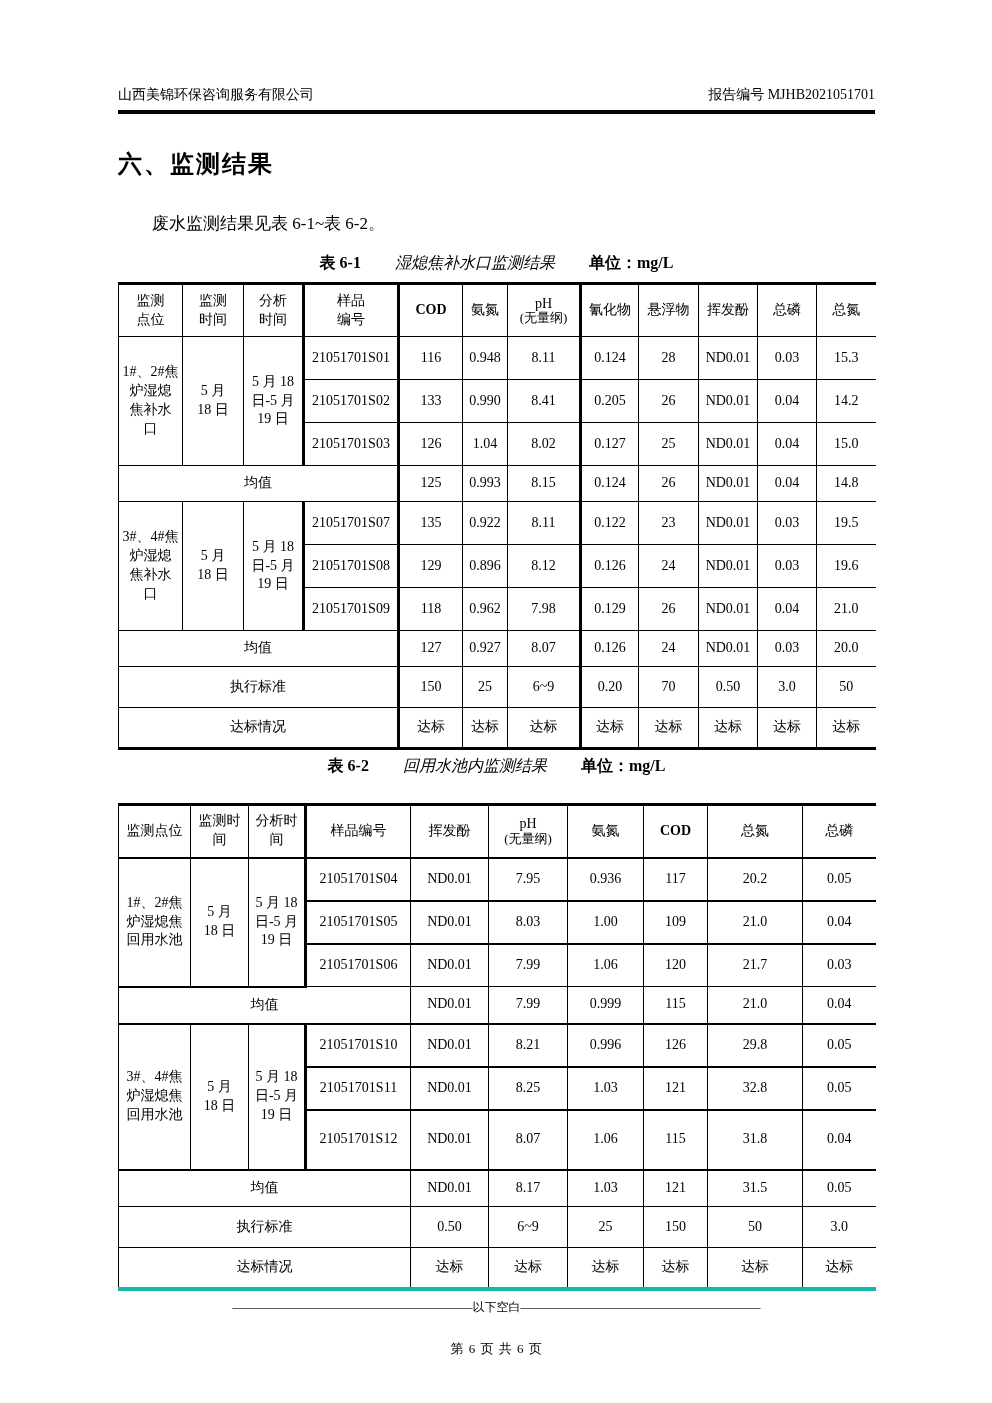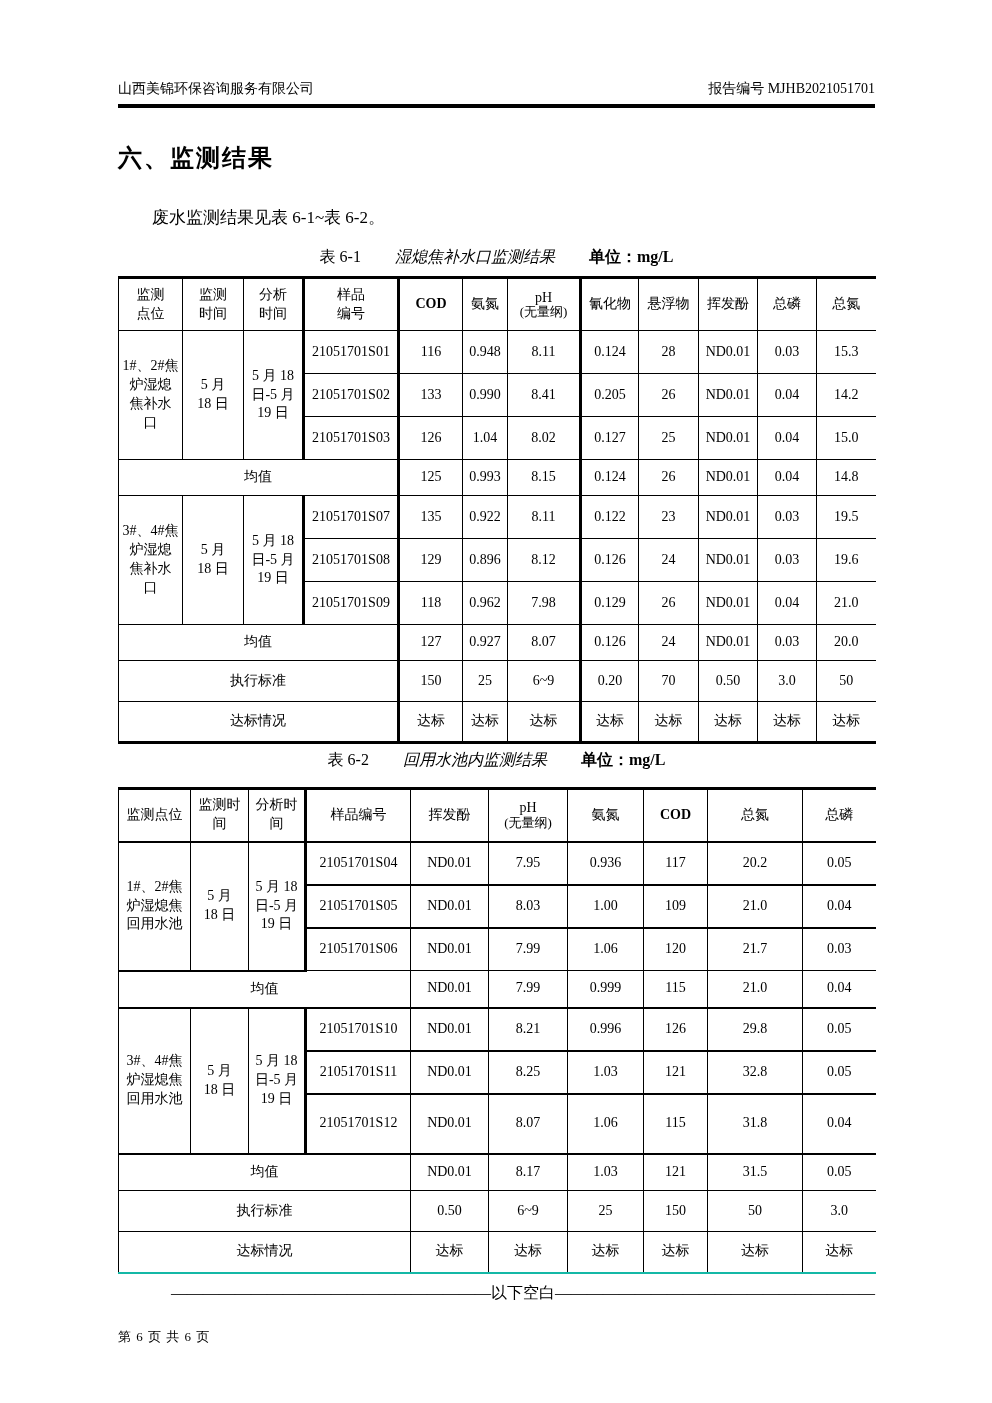--- a/index.html
+++ b/index.html
@@ -1,52 +1,52 @@
 <!DOCTYPE html>
 <html><head>
 <meta charset="utf-8">
 <style>
   html,body{margin:0;padding:0;background:#fff;}
   body{
     width:992px;height:1403px;
     font-family:"Liberation Serif","DejaVu Serif",serif;
     color:#000;position:relative;
   }
-  .content{position:absolute;left:118px;top:10px;width:757px;}
+  .content{position:absolute;left:118px;top:16px;width:757px;}
   
   .pg-header{display:flex;justify-content:space-between;align-items:flex-end;
     padding-top:70px;font-size:14px;}
   .pg-rule{border-top:4px solid #000;margin-top:6px;height:0;}
   
   .sec-title{margin-top:34px;font-family:Liberation Mono, monospace;
     font-weight:bold;font-size:24px;letter-spacing:2px;}
   .intro{margin-top:32px;font-size:17px;padding-left:34px;}
   
   .caption{margin-top:18px;text-align:center;font-size:16px;}
-  .caption .lbl{font-weight:normal;}
+  .caption .lbl{font-weight:bold;}
   .caption .ttl{margin:0 30px;font-style:italic;}
   .caption .unit{font-weight:bold;}
   
   table.t{border-collapse:collapse;table-layout:fixed;width:757px;margin-top:8px;
     border-left:1px solid #000;border-right:hidden;}
   table.t1{border-top:3px solid #000;border-bottom:3px solid #000;}
-  table.t2{border-top:3px solid #000;border-bottom:2px solid #14b8a6;margin-top:16px;padding-left:16px;}
+  table.t2{border-top:3px solid #000;border-bottom:4px solid #14b8a6;margin-top:26px;padding-left:16px;}
   .t td{border:1px solid #000;text-align:center;vertical-align:middle;
     font-size:14px;padding:1px 2px;line-height:1.35;overflow:hidden;}
   .pre{white-space:pre-line;}
   .vthick{border-left:3px solid #000 !important;}
   .bold{font-weight:bold;}
   .bb2 td{border-bottom:2px solid #000;}
   .bt2 td{border-top:2px solid #000;}
   .ph-top{font-weight:normal;display:block;line-height:1.1;}
   .ph-sub{display:block;font-size:13px;line-height:1.1;}
   
-  .blank-line{margin-top:9px;text-align:right;font-size:16px;white-space:nowrap;
+  .blank-line{margin-top:9px;text-align:center;font-size:12px;white-space:nowrap;
     letter-spacing:0;line-height:1.2;}
-  .pg-footer{margin-top:26px;font-size:13px;letter-spacing:1px;}
+  .pg-footer{margin-top:26px;text-align:center;font-size:13px;letter-spacing:1px;}
 </style>
 </head>
 <body>
 
 <div class="content">
 
   <div class="pg-header">
     <span>山西美锦环保咨询服务有限公司</span>
     <span>报告编号 MJHB2021051701</span>
   </div>

